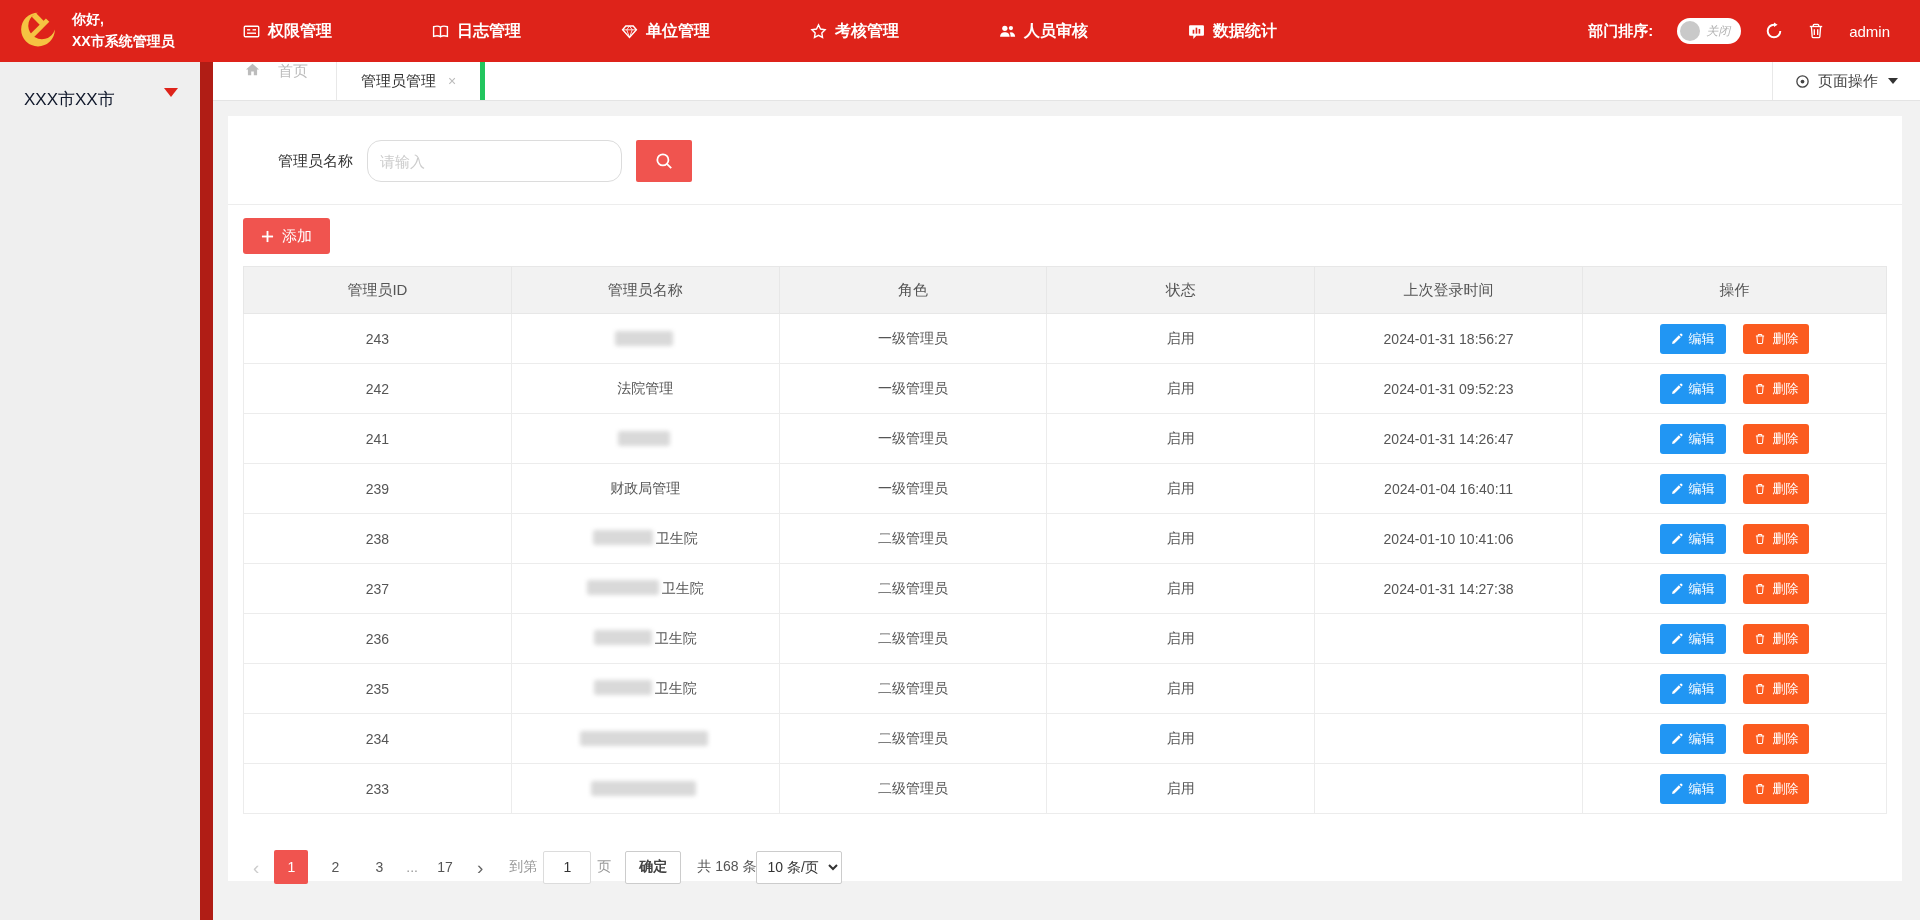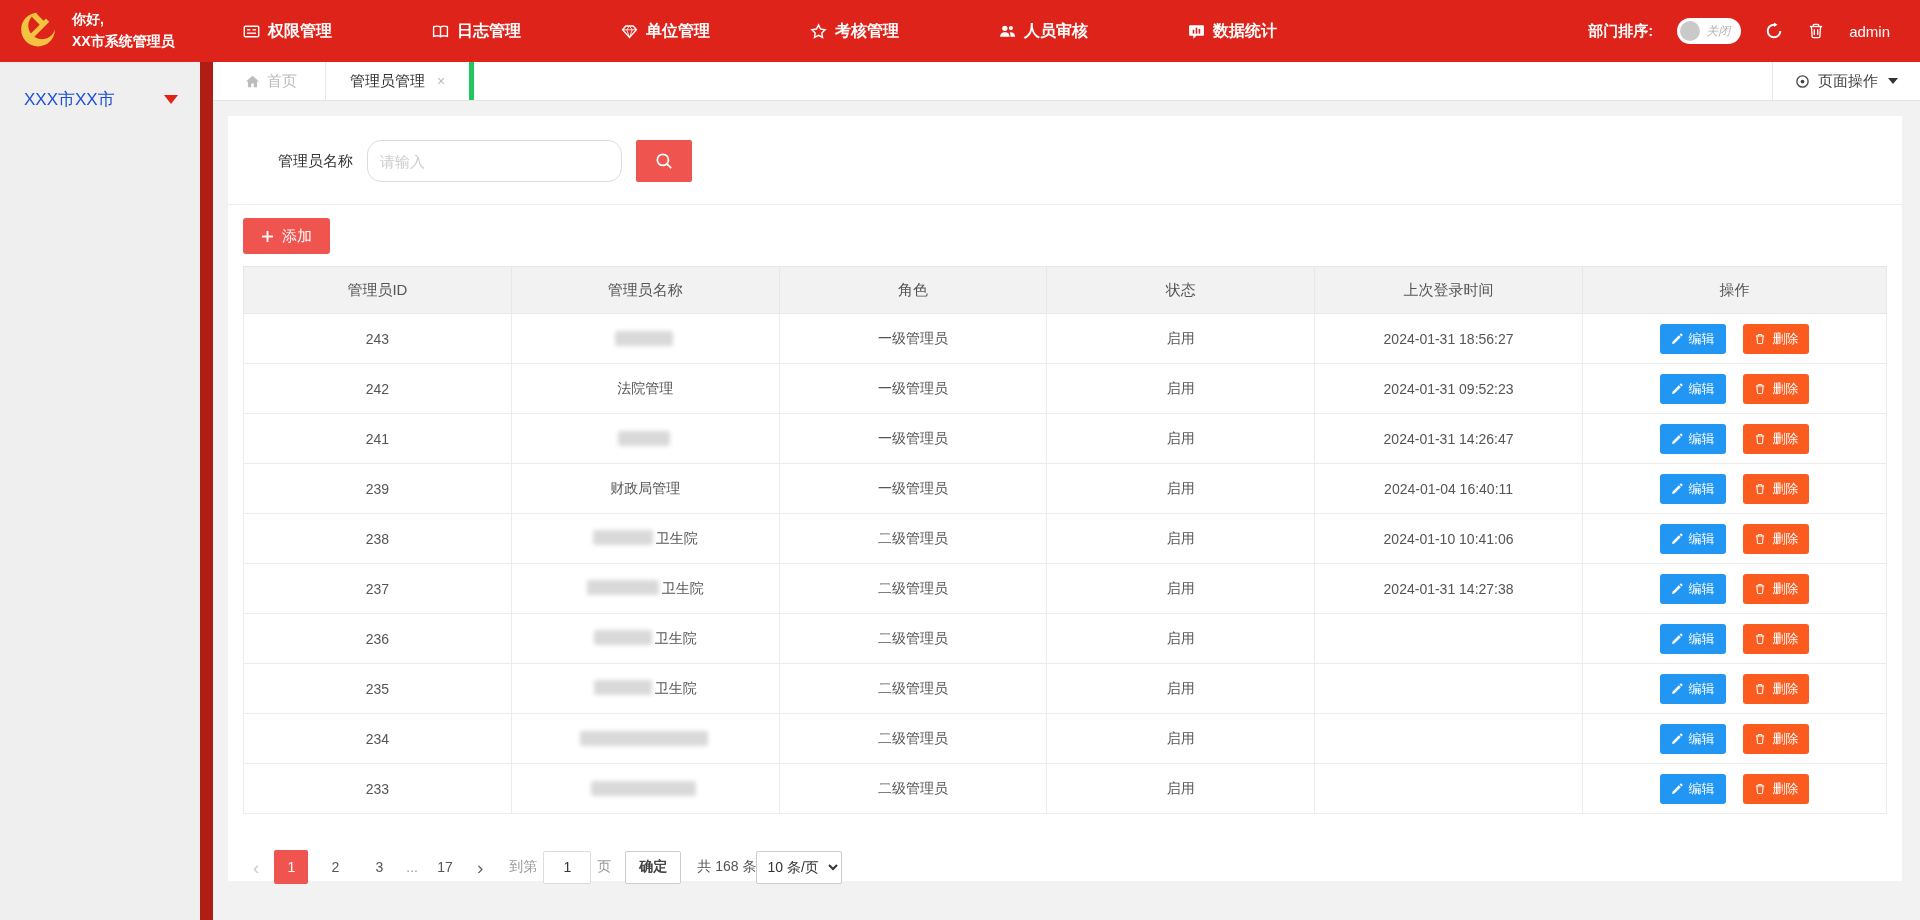--- a/index.html
+++ b/index.html
@@ -24,27 +24,27 @@
   .dept-label{font-size:15px;font-weight:bold;white-space:nowrap;}
   .toggle{width:64px;height:26px;background:#fff;border-radius:13px;display:flex;align-items:center;cursor:pointer;font-style:italic;}
   .toggle .knob{width:20px;height:20px;border-radius:50%;background:#c9c9c9;margin-left:3px;}
   .toggle .toggle-label{font-size:12px;color:#b3b3b3;margin-left:6px;}
   .icon-btn{background:none;border:none;color:#fff;cursor:pointer;display:flex;align-items:center;}
   .icon-btn svg{width:18px;height:18px;}
   .username{font-size:15px;cursor:pointer;}
   
   .layout{display:flex;height:858px;}
   .sidebar{width:200px;background:#efefef;flex-shrink:0;}
-  .region-selector{display:flex;align-items:center;justify-content:space-between;padding:26px 22px 0 24px;font-size:17px;color:#1d4ed8;cursor:pointer;}
+  .region-selector{display:flex;align-items:flex-start;justify-content:space-between;padding:26px 22px 0 24px;font-size:17px;color:#0f172a;cursor:pointer;}
   .caret-red{width:0;height:0;border-left:7px solid transparent;border-right:7px solid transparent;border-top:9px solid var(--brand);}
   .red-strip{width:13px;background:var(--strip);flex-shrink:0;}
   .main{flex:1;display:flex;flex-direction:column;background:#f2f2f2;min-width:0;}
   
   .tabbar{height:39px;background:#fff;border-bottom:1px solid #e4e4e4;display:flex;align-items:stretch;}
-  .tab-home{display:flex;align-items:center;gap:7px;padding:0 28px 0 32px;color:#bcbcbc;font-size:15px;cursor:pointer;}
+  .tab-home{display:flex;align-items:flex-start;gap:18px;padding:0 28px 0 32px;color:#bcbcbc;font-size:15px;cursor:pointer;}
   .tab-home svg{width:15px;height:15px;}
   .tab-active{display:flex;align-items:center;gap:12px;padding:0 24px;border-left:1px solid #e8e8e8;border-right:5px solid #22c55e;color:#333;font-size:15px;background:#fff;cursor:pointer;}
   .tab-close{color:#bbb;font-size:14px;cursor:pointer;}
   .page-actions{margin-left:auto;display:flex;align-items:center;gap:8px;padding:0 22px;border-left:1px solid #e8e8e8;color:#444;font-size:15px;cursor:pointer;}
   .page-actions svg{width:15px;height:15px;}
   .caret-dark{width:0;height:0;border-left:5px solid transparent;border-right:5px solid transparent;border-top:6px solid #333;margin-left:2px;}
   
   .content{flex:1;padding:15px 18px 0 15px;}
   .card{background:#fff;height:765px;padding:0 15px;}
   .search-row{display:flex;align-items:center;padding-top:24px;}

